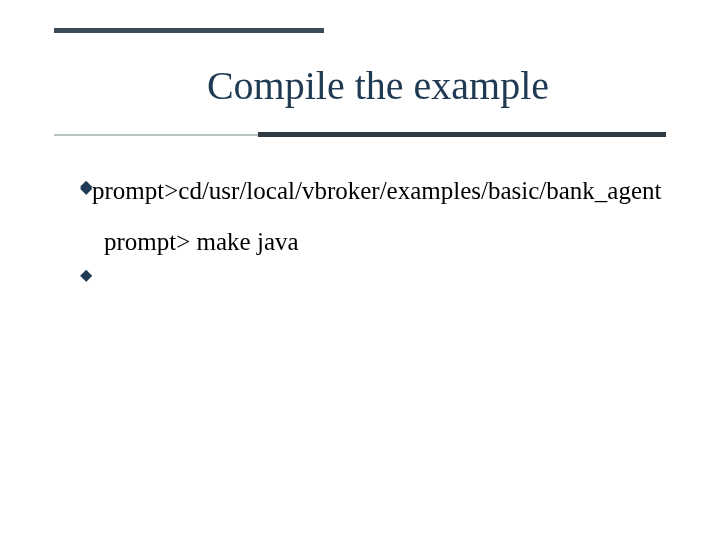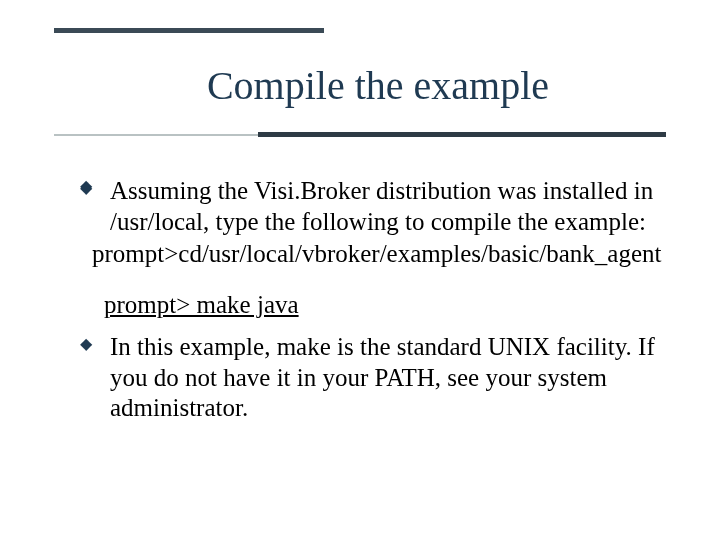--- a/index.html
+++ b/index.html
@@ -68,51 +68,48 @@
     color: #1f3a52;
     font-size: 16px;
     line-height: 14px;
   }
   .plain-row {
     padding-left: 12px;
     margin-bottom: 20px;
   }
   .indent-row {
     padding-left: 24px;
-    margin-bottom: 12px;
-    text-decoration: underline;
+    margin-bottom: 6px;
   }
 </style>
 </head>
 <body>
 
 <div class="top-line"></div>
 
 <div class="title">Compile the example</div>
 
 <div class="mid-line-light"></div>
 <div class="mid-line-dark"></div>
 
 <div class="content">
 
   <div class="bullet-row">
     <span class="bullet">◆</span>
   </div>
 
   <div class="bullet-row">
     <span class="bullet">◆</span>
-    <span>Assuming the Visi.Broker distribution was installed in /usr/local, type the following to compile the example:</span>
   </div>
 
   <div class="plain-row">
     <span>prompt&gt;cd/usr/local/vbroker/examples/basic/bank_agent</span>
   </div>
 
   <div class="indent-row">
     <span>prompt&gt; make java</span>
   </div>
 
   <div class="bullet-row">
     <span class="bullet">◆</span>
-    <span> In this example, make is the standard UNIX facility. If you do not have it in your PATH, see your system administrator.</span>
   </div>
 
 </div>
 
 </body></html>

